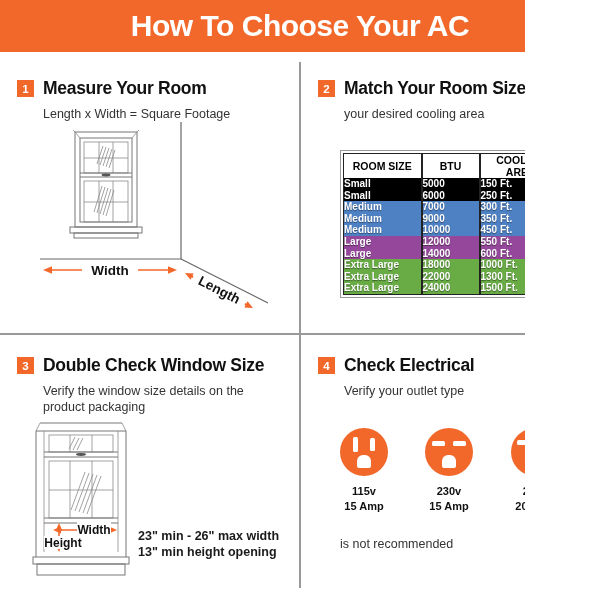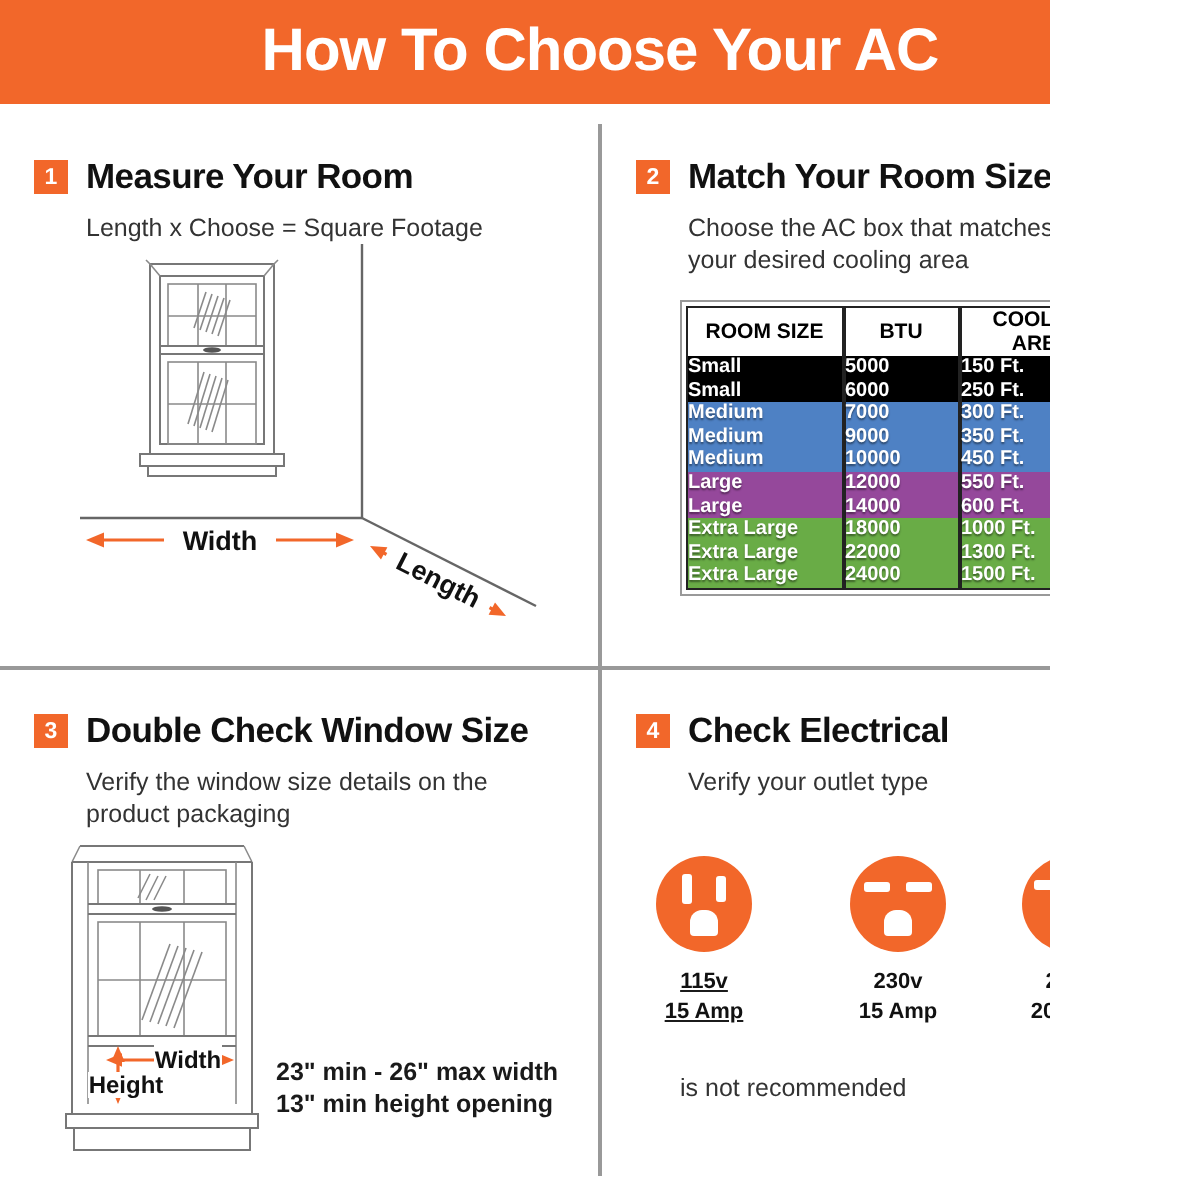--- a/index.html
+++ b/index.html
@@ -44,21 +44,21 @@
   table.ac{border-collapse:collapse;border:1px solid var(--tbl-border);table-layout:fixed;width:218px;}
   table.ac th{height:17px;background:#fff;color:#000;font-size:10.5px;font-weight:bold;padding:0;}
   table.ac th+th, table.ac td+td{border-left:2px solid var(--tbl-border);}
   table.ac td{height:11.6px;font-size:10px;font-weight:bold;color:#fff;padding:0;line-height:11.6px;
               text-shadow:0 1px 1px rgba(0,0,0,0.45);}
   
   .note3{position:absolute;left:138px;top:528px;font-size:12.5px;font-weight:bold;line-height:16px;color:#1a1a1a;}
   .note3 span{display:block;}
   
   .outlet{position:absolute;top:428px;width:60px;text-align:center;}
-  .o1{left:322px;text-decoration:underline;} .o2{left:419px;} .o3{left:505px;}
+  .o1{left:334px;} .o2{left:419px;} .o3{left:505px;}
   .outlet-circle{position:relative;width:48px;height:48px;border-radius:50%;background:var(--orange);margin:0 auto;}
   .slot{position:absolute;background:#fff;border-radius:1.5px;}
   .o1 .sA{left:13px;top:9px;width:5px;height:15px;}
   .o1 .sB{left:30px;top:10px;width:5px;height:13px;}
   .o2 .sA{left:7px;top:13px;width:13px;height:5px;}
   .o2 .sB{left:28px;top:13px;width:13px;height:5px;}
   .o3 .sA{left:6px;top:12px;width:13px;height:5px;}
   .o3 .sB{left:30px;top:7px;width:5px;height:16px;}
   .ground{position:absolute;left:17px;top:27px;width:14px;height:13px;background:#fff;border-radius:6px 6px 2px 2px;}
   .o3 .ground{left:15px;top:26px;}
@@ -78,21 +78,21 @@
   </header>
 
   <div class="v-divider"></div>
   <div class="h-divider"></div>
 
   <section class="step q1">
     <div class="step-row">
       <span class="badge">1</span>
       <span class="stitle">Measure Your Room</span>
     </div>
-    <div class="ssub">Length x Choose = Square Footage</div>
+    <div class="ssub">Length x Width = Square Footage</div>
   </section>
 
   <svg class="illus i1" width="280" height="200" viewBox="0 0 280 200">
 
     <g>
       <rect class="wline" x="65" y="10" width="62" height="95"></rect>
       <rect class="wline" x="70" y="16" width="52" height="84"></rect>
       <line class="wthin" x1="65" y1="10" x2="70" y2="16"></line>
       <line class="wthin" x1="127" y1="10" x2="122" y2="16"></line>
       <line class="wthin" x1="63" y1="8" x2="66" y2="11"></line>
@@ -150,21 +150,20 @@
       </g>
     </g>
   </svg>
 
   <section class="step q2">
     <div class="step-row">
       <span class="badge">2</span>
       <span class="stitle">Match Your Room Size</span>
     </div>
     <div class="ssub">
-      <span>Choose the AC box that matches</span>
       <span>your desired cooling area</span>
     </div>
   </section>
 
   <div class="tblwrap">
     <table class="ac">
       <colgroup>
           <col style="width:78px">
           <col style="width:58px">
           <col style="width:82px">

